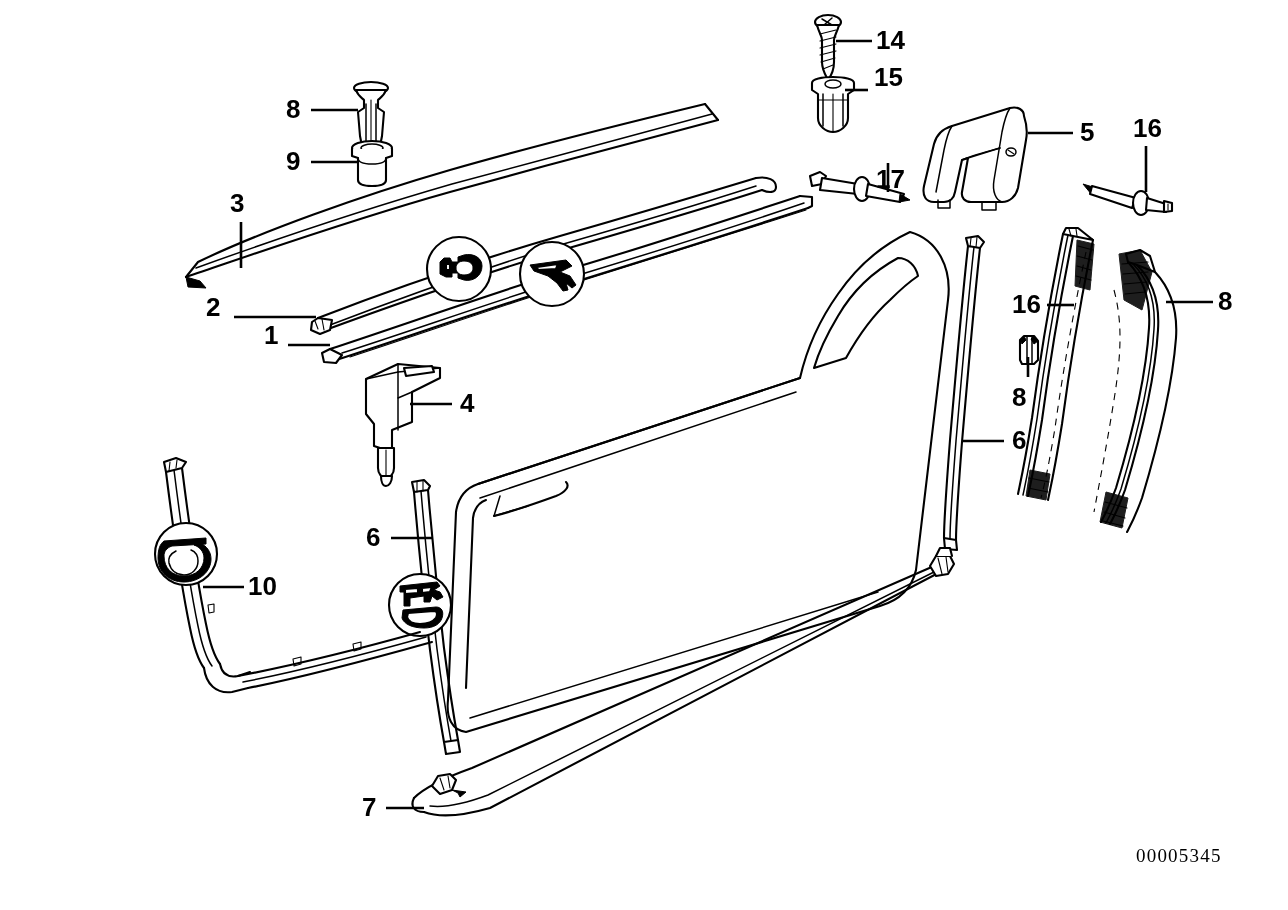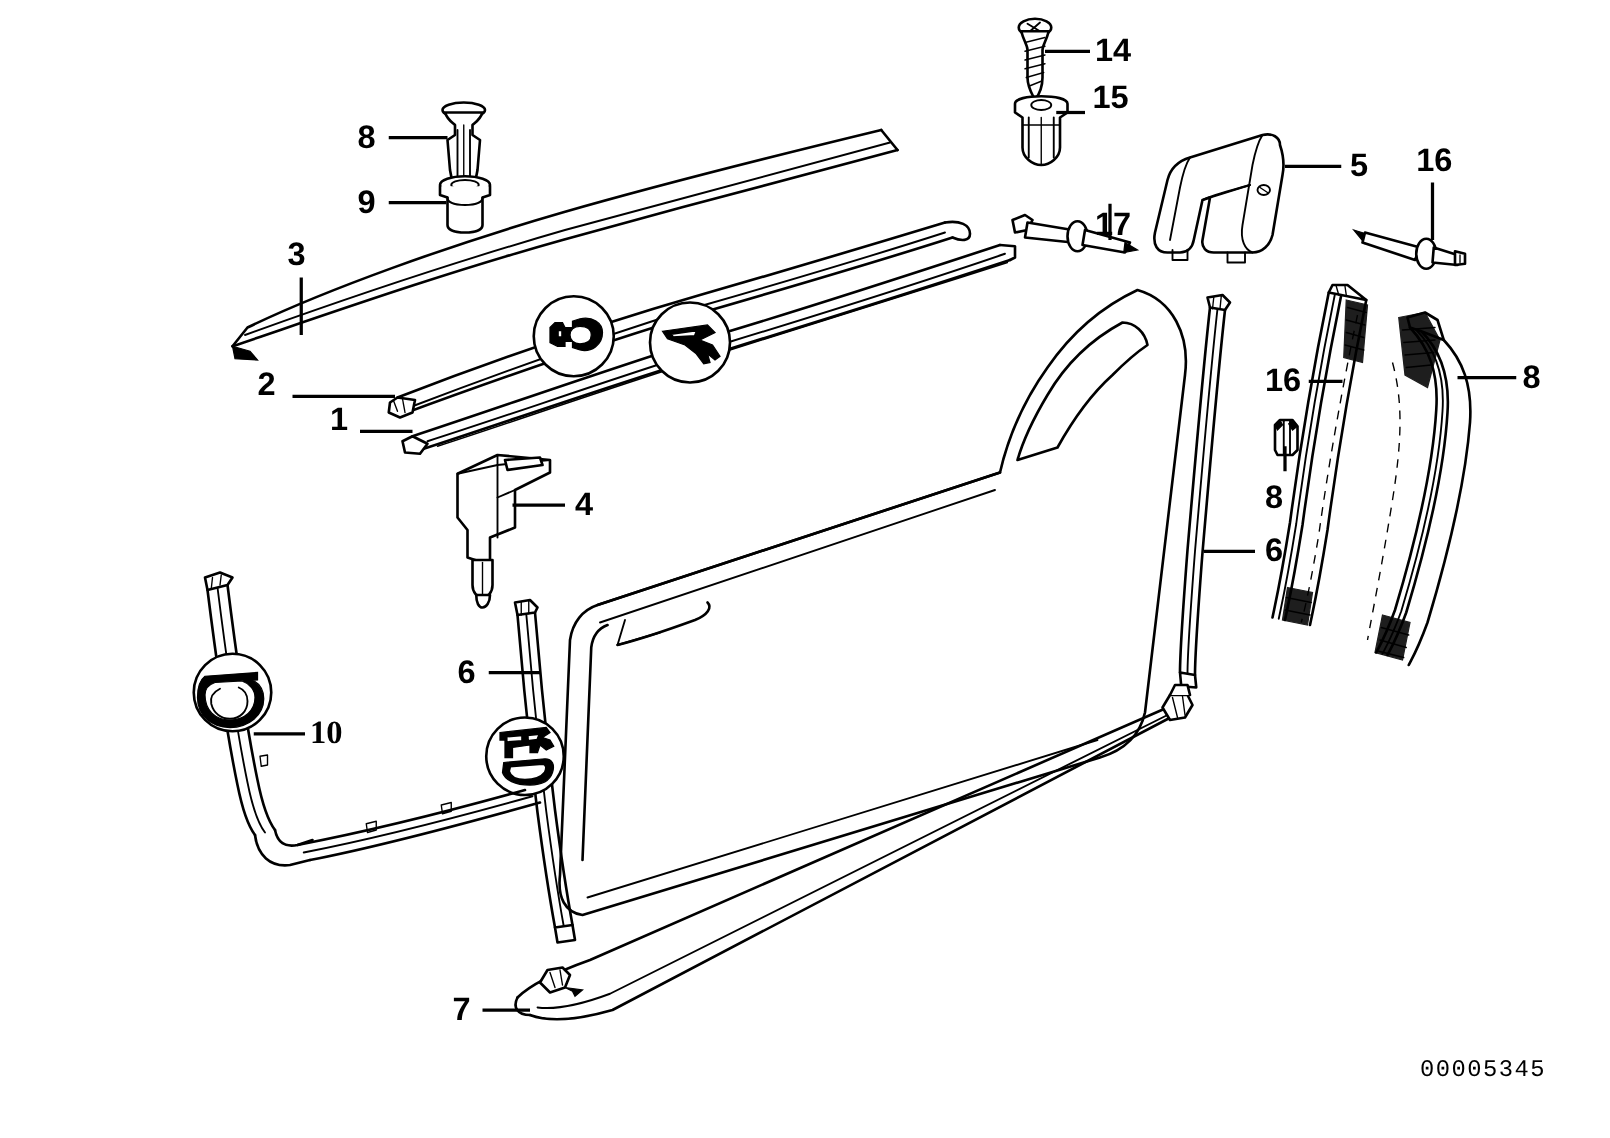--- a/index.html
+++ b/index.html
@@ -83,21 +83,21 @@
     font-family: "Liberation Sans", sans-serif;
     font-weight: bold;
     font-size: 26px;
     color: #000000;
     line-height: 1;
     white-space: nowrap;
     user-select: none;
   }
   #diagram-id {
     position: absolute;
-    font-family: Liberation Mono, monospace;
+    font-family: Liberation Serif, serif;
     font-size: 19px;
     letter-spacing: 1.2px;
     color: #000000;
     left: 1136px;
     top: 845px;
     white-space: nowrap;
     text-align: center;
   }
 </style>
 </head>
@@ -449,21 +449,21 @@
   <div class="callout-num" style="left:264px; top:322px;">1</div>
   <div class="callout-num" style="left:206px; top:294px;">2</div>
   <div class="callout-num" style="left:230px; top:190px;">3</div>
   <div class="callout-num" style="left:460px; top:390px;">4</div>
   <div class="callout-num" style="left:1080px; top:119px;">5</div>
   <div class="callout-num" style="left:1012px; top:427px;">6</div>
   <div class="callout-num" style="left:366px; top:524px;">6</div>
   <div class="callout-num" style="left:362px; top:794px;">7</div>
   <div class="callout-num" style="left:286px; top:96px;">8</div>
   <div class="callout-num" style="left:286px; top:148px;">9</div>
-  <div class="callout-num" style="left:248px; top:573px;font-family:Liberation Serif, serif;">10</div>
+  <div class="callout-num" style="left:248px; top:573px;">10</div>
   <div class="callout-num" style="left:1218px; top:288px;">8</div>
   <div class="callout-num" style="left:1012px; top:291px;">16</div>
   <div class="callout-num" style="left:1012px; top:384px;">8</div>
   <div class="callout-num" style="left:876px; top:27px;">14</div>
   <div class="callout-num" style="left:874px; top:64px;">15</div>
   <div class="callout-num" style="left:1133px; top:115px;">16</div>
   <div class="callout-num" style="left:876px; top:144px;margin-top:22px;">17</div>
 
   <div id="diagram-id">00005345</div>
 

